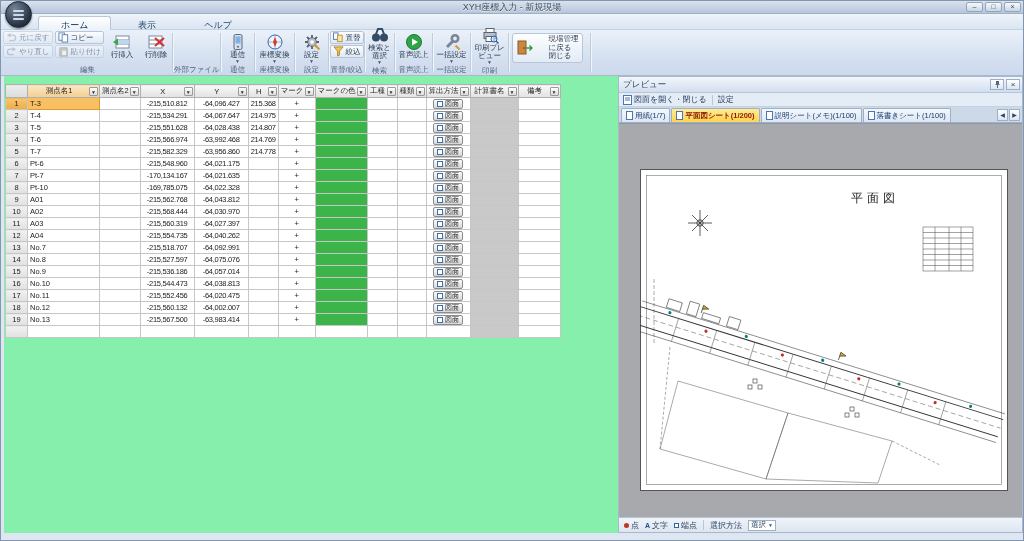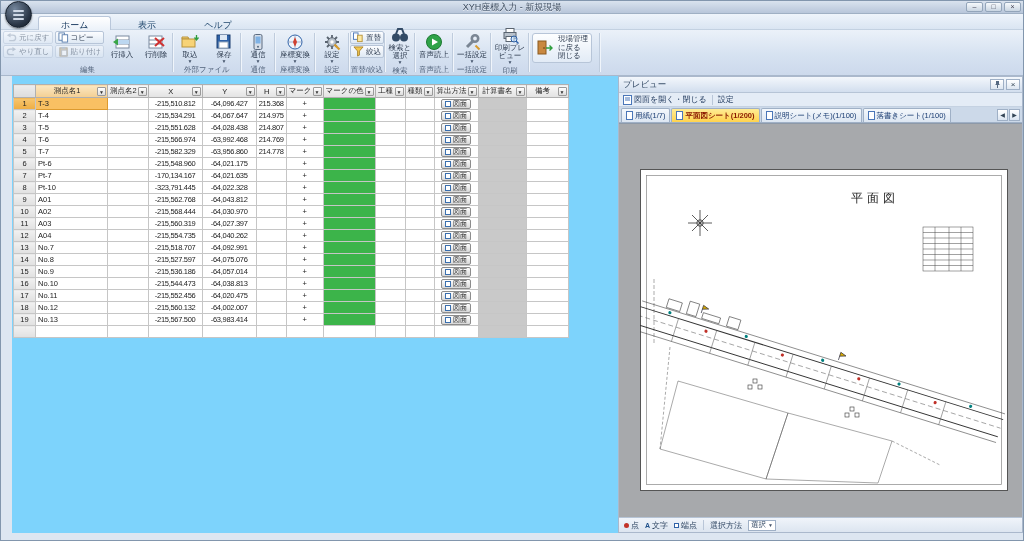--- a/index.html
+++ b/index.html
@@ -44,28 +44,28 @@
   .btn-col { display:flex; flex-direction:column; gap:1px; }
   .btn-small { display:flex; align-items:center; gap:2px; height:13px; padding:0 2px;
     border:1px solid #b7c5d8; border-radius:2px; background:linear-gradient(#fcfdff,#dfe9f4);
     font-size:7.5px; color:#2c3a4e; white-space:nowrap; }
   .btn-small.disabled { opacity:.5; }
   .btn-large { display:flex; flex-direction:column; align-items:center; width:32px; padding:1px 0 0;
     border:1px solid transparent; border-radius:2px; }
   .btn-large .lbl { font-size:7.5px; line-height:8px; color:#2c3a4e; text-align:center; }
   .btn-large .nowrap { white-space:nowrap; }
   .btn-large .drop, .btn-small .drop { font-size:5px; color:#44536a; line-height:5px; }
-  .btn-exit { display:flex; align-items:center; gap:4px; margin:2px 2px 0; padding:1px 3px;
+  .btn-exit { display:flex; align-items:center; gap:15px; margin:2px 2px 0; padding:1px 3px;
     border:1px solid #b7c5d8; border-radius:3px; background:linear-gradient(#fdfeff,#e2ebf6); }
   .btn-exit .txt { font-size:7.5px; line-height:8.5px; color:#2c3a4e; white-space:nowrap; }
   .icon18 { width:18px; height:18px; display:block; }
   .icon12 { width:11px; height:11px; display:block; }
 
   
-  .workspace { position:absolute; top:76px; left:12px; width:617px; bottom:8px; background:#7dd3fc; }
+  .workspace { position:absolute; top:76px; left:4px; width:617px; bottom:8px; background:#86efac; }
   .table-wrap { position:absolute; left:1px; top:8px; }
   table.coords { border-collapse:collapse; table-layout:fixed; background:#fff; }
   table.coords th, table.coords td { border:1px solid #c6c6c6; overflow:hidden; white-space:nowrap;
     height:12px; padding:0 2px; font-size:7.5px; color:#222; }
   table.coords thead th { background:linear-gradient(#f8f8f8,#e2e2e2); border-color:#b0b0b0;
     font-weight:normal; text-align:center; position:relative; padding:0 11px 0 2px; height:13px; }
   table.coords thead th.corner { padding:0; background:linear-gradient(#ededed,#dcdcdc); }
   table.coords thead th.hl { background:linear-gradient(#fbe7c2,#f3cf92); }
   th .drop { position:absolute; right:1px; top:2px; width:9px; height:9px; border:1px solid #9a9a9a;
     background:linear-gradient(#ffffff,#dcdcdc); font-size:5px; line-height:8px; text-align:center;
@@ -202,40 +202,20 @@
               <line x1="8" y1="5" x2="17" y2="13" stroke="#d03030" stroke-width="2"></line>
               <line x1="17" y1="5" x2="8" y2="13" stroke="#d03030" stroke-width="2"></line>
             </svg>
           <span class="lbl nowrap">行削除</span>
         </div>
       </div>
       <div class="rgroup-label">編集</div>
     </div>
 
     <div class="rgroup">
-      <div class="rgroup-content">
-        <div class="btn-large">
-          <svg class="icon18" viewBox="0 0 18 18">
-              <path d="M1 6 V4 h6 l1 2z" fill="#f7d377" stroke="#b8933c"></path>
-              <rect x="1" y="6" width="13" height="8" fill="#f7d377" stroke="#b8933c"></rect>
-              <path d="M15.5 2 v4 M13.5 4.5 l2 2.5 2-2.5" stroke="#2e9e3e" stroke-width="1.3" fill="none"></path>
-            </svg>
-          <span class="lbl nowrap">取込</span>
-          <span class="drop">▼</span>
-        </div>
-        <div class="btn-large">
-          <svg class="icon18" viewBox="0 0 18 18">
-              <rect x="2" y="2" width="13" height="13" fill="#2f62a8" stroke="#1d3f70"></rect>
-              <rect x="5" y="2" width="7" height="5" fill="#dfe9f5"></rect>
-              <rect x="4" y="9" width="9" height="6" fill="#fff" stroke="#9ab"></rect>
-            </svg>
-          <span class="lbl nowrap">保存</span>
-          <span class="drop">▼</span>
-        </div>
-      </div>
       <div class="rgroup-label">外部ファイル</div>
     </div>
 
     <div class="rgroup">
       <div class="rgroup-content">
         <div class="btn-large">
           <svg class="icon18" viewBox="0 0 18 18">
               <rect x="5" y="1.5" width="8" height="15" rx="1.5" fill="#d7dee8" stroke="#5a6a80"></rect>
               <rect x="6.5" y="3.5" width="5" height="7" fill="#7fb2e5"></rect>
               <circle cx="9" cy="13.8" r="1" fill="#5a6a80"></circle>
@@ -540,21 +520,21 @@
                 <span class="zicon"></span>
                 <span>図面</span>
               </span></td>
             <td class="report"></td>
             <td></td>
           </tr>
           <tr>
             <td class="rowno">8</td>
             <td class="name">Pt-10</td>
             <td class="name"></td>
-            <td class="num">-323,791.445</td>
+            <td class="num">-169,785.075</td>
             <td class="num">-64,022.328</td>
             <td class="num"></td>
             <td class="mark">+</td>
             <td class="color-cell"></td>
             <td></td>
             <td></td>
             <td class="calc"><span class="btn-zumen">
                 <span class="zicon"></span>
                 <span>図面</span>
               </span></td>

